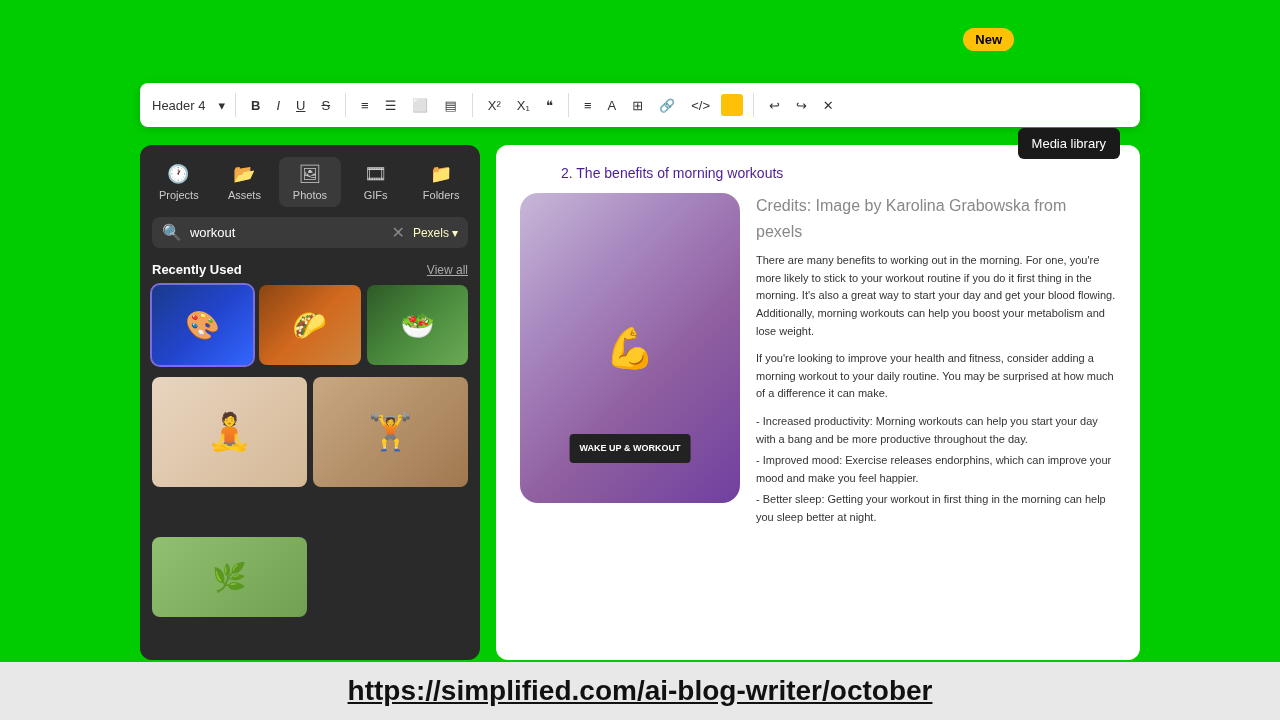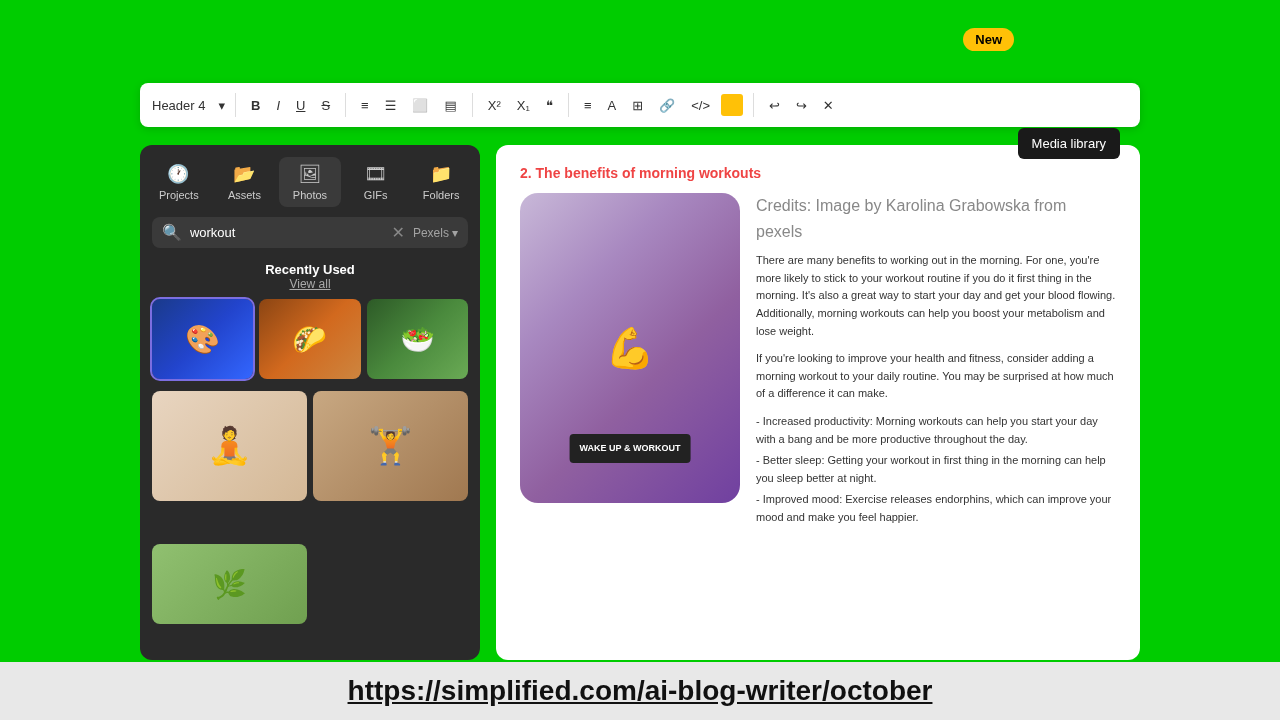--- a/index.html
+++ b/index.html
@@ -165,34 +165,33 @@
 
     .media-search input::placeholder { color: #888; }
 
     .search-clear {
       color: #888;
       cursor: pointer;
       font-size: 16px;
     }
 
     .search-source {
-      color: #a3a3a3;
+      color: #fef9c3;
       font-size: 12px;
       display: flex;
       align-items: center;
       gap: 3px;
       cursor: pointer;
     }
 
     .recently-used-header {
       display: flex;
       justify-content: space-between;
       align-items: center;
       padding: 4px 12px 8px;
-      flex-direction: column;
     }
 
     .recently-used-title {
       color: #fff;
       font-size: 13px;
       font-weight: bold;
     }
 
     .view-all-link {
       color: #aaa;
@@ -321,23 +320,24 @@
     .article-panel {
       flex: 1;
       background: #fff;
       border-radius: 12px;
       padding: 20px 24px;
       overflow: hidden;
     }
 
     .article-title {
       font-size: 14px;
-      font-weight: bold;
-      color: #ef4444;
+      font-weight: normal;
+      color: #4c1d95;
       margin-bottom: 12px;
+      margin-left: 41px;
     }
 
     .article-content {
       display: flex;
       gap: 16px;
     }
 
     .article-image {
       width: 220px;
       flex-shrink: 0;
@@ -530,22 +530,22 @@
 &amp;
 WORKOUT</div>
       </div>
 
       <div class="article-text">
         <div class="image-credit">Credits: Image by Karolina Grabowska from pexels</div>
         <p>There are many benefits to working out in the morning. For one, you're more likely to stick to your workout routine if you do it first thing in the morning. It's also a great way to start your day and get your blood flowing. Additionally, morning workouts can help you boost your metabolism and lose weight.</p>
         <p>If you're looking to improve your health and fitness, consider adding a morning workout to your daily routine. You may be surprised at how much of a difference it can make.</p>
         <div class="bullet-list">
           <div class="bullet-item">- Increased productivity: Morning workouts can help you start your day with a bang and be more productive throughout the day.</div>
+          <div class="bullet-item">- Improved mood: Exercise releases endorphins, which can improve your mood and make you feel happier.</div>
           <div class="bullet-item">- Better sleep: Getting your workout in first thing in the morning can help you sleep better at night.</div>
-          <div class="bullet-item">- Improved mood: Exercise releases endorphins, which can improve your mood and make you feel happier.</div>
         </div>
       </div>
     </div>
   </div>
 </div>
 
 <div class="url-bar">
   <span class="url-text">https://simplified.com/ai-blog-writer/october</span>
 </div>
 

